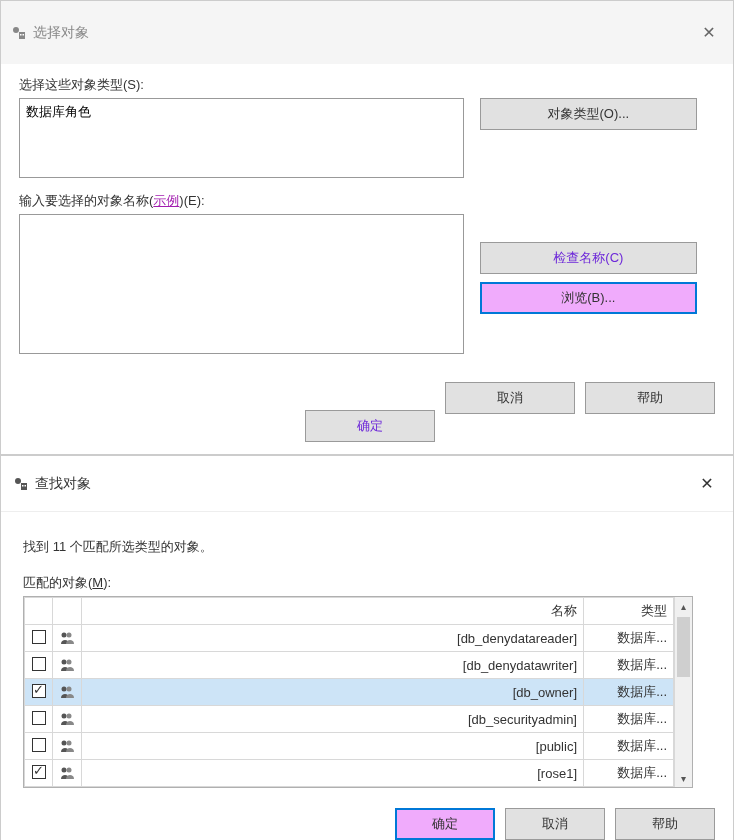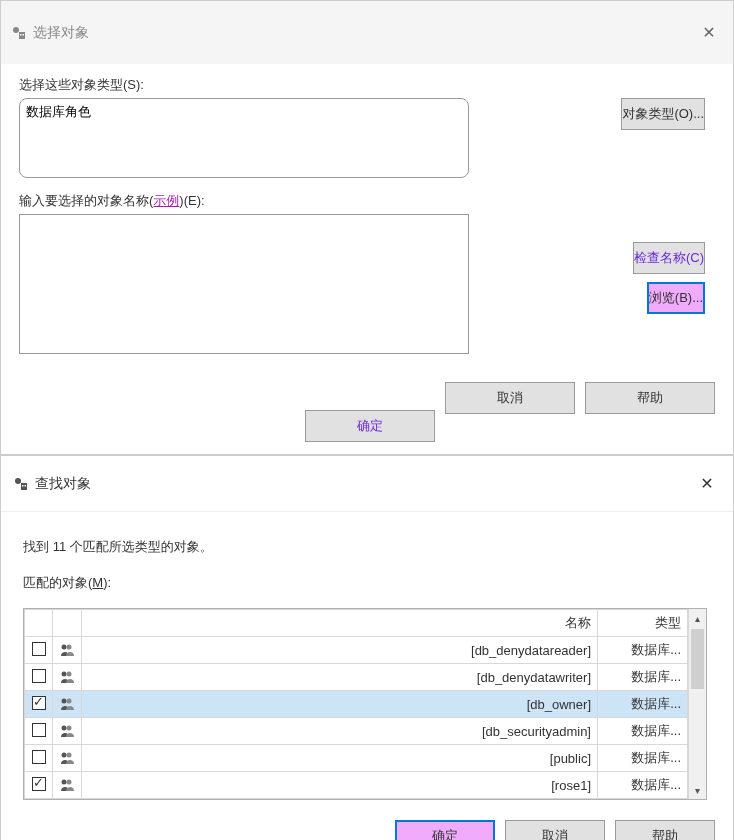--- a/index.html
+++ b/index.html
@@ -30,21 +30,21 @@
   font-size: 14px;
 }
 .close-icon {
   color: #666;
   font-size: 16px;
   width: 28px;
   text-align: center;
   cursor: default;
 }
 .content {
-  padding: 12px 22px 6px 18px;
+  padding: 12px 36px 6px 18px;
 }
 .section-label {
   margin-bottom: 4px;
 }
 .row {
   display: flex;
   gap: 16px;
   align-items: flex-start;
   margin-bottom: 14px;
 }
@@ -52,32 +52,30 @@
   border: 1px solid #999;
   background: #fff;
   padding: 4px 6px;
   font-family: inherit;
   font-size: 13px;
   resize: none;
 }
 .types-box {
   width: 450px;
   height: 80px;
-  border-radius: 8px;
 }
 .names-box {
   width: 450px;
   height: 140px;
 }
 .right-col {
   display: flex;
   flex-direction: column;
   gap: 8px;
   width: 220px;
-  align-items: flex-end;
 }
 .btn {
   height: 32px;
   border: 1px solid #9a9a9a;
   background: #e1e1e1;
   font-family: inherit;
   font-size: 13px;
   color: #333;
   cursor: default;
   text-align: center;
@@ -113,21 +111,21 @@
   padding: 18px 12px;
 }
 .dialog2 .close-icon {
   color: #333;
   font-weight: 300;
 }
 .found-label {
   margin: 14px 4px 18px;
 }
 .match-label {
-  margin: 0 4px 16px;
+  margin: 0 4px 4px;
 }
 .underline {
   text-decoration: underline;
 }
 .table-wrap {
   display: flex;
   border: 1px solid #b0b0b0;
   margin: 0 4px;
 }
 .table {

